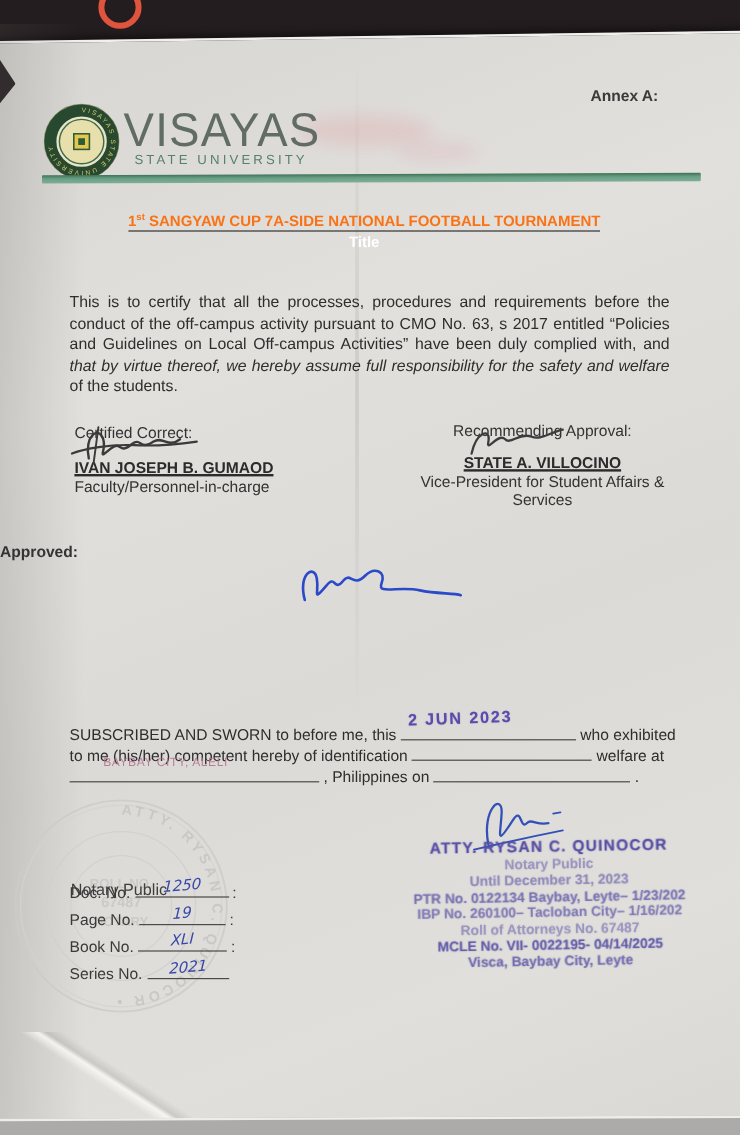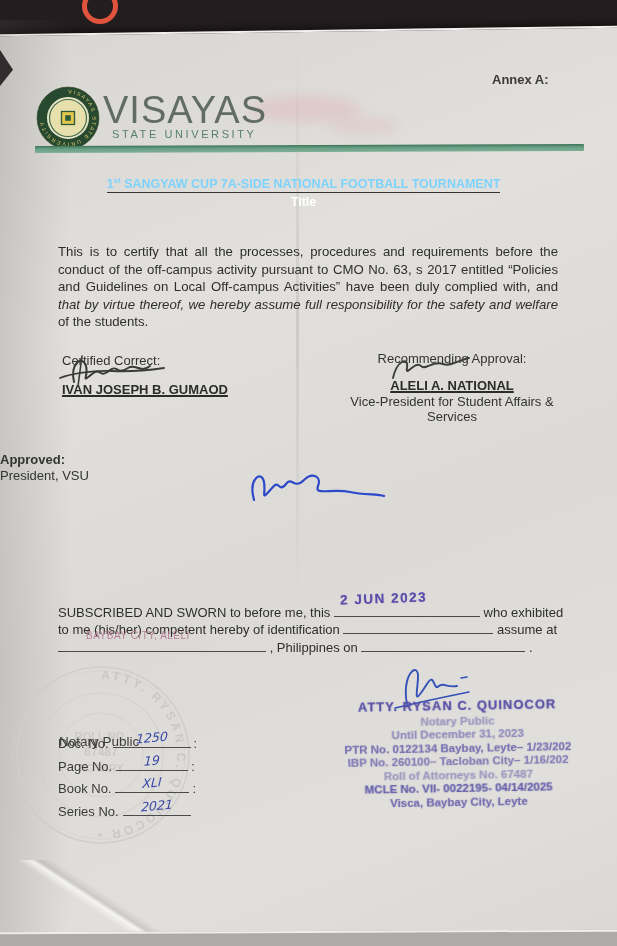--- a/index.html
+++ b/index.html
@@ -41,21 +41,21 @@
   .wordmark{position:absolute;left:103px;top:88px;font-size:38px;font-weight:500;color:#616c64;
     letter-spacing:1px;transform:scaleY(1.04);}
   .wordmark-sub{position:absolute;left:112px;top:128px;font-size:11px;color:#56806a;
     letter-spacing:2.6px;font-weight:500;}
   .green-bar{position:absolute;left:35px;top:145px;width:549px;height:7px;
     background:linear-gradient(180deg,#3e7257 0%,#69a085 45%,#7fae95 100%);
     transform:rotate(-0.2deg);border-radius:1px;}
 
   
   .doc-title{position:absolute;left:0;right:10px;top:176px;text-align:center;
-    font-size:12.5px;font-weight:bold;color:#7dd3fc;}
+    font-size:12.5px;font-weight:bold;color:#f97316;}
   .doc-title .tline{display:inline-block;border-bottom:1.6px solid #333;padding-bottom:1px;}
   .doc-title sup{font-size:8px;}
   .doc-caption{position:absolute;left:0;right:10px;top:195px;text-align:center;
     font-size:12.5px;font-weight:bold;color:#ffffff;}
 
   
   .body-par{position:absolute;left:58px;top:243px;width:500px;font-size:13.2px;
     line-height:17.6px;text-align:justify;color:#2e2e2e;}
   .body-par .ital{font-style:italic;}
 
@@ -157,54 +157,54 @@
     </div>
     <div class="doc-caption">Title</div>
 
     <div class="body-par">
       <span>This is to certify that all the processes, procedures and requirements before the conduct of the off-campus activity pursuant to CMO No. 63, s 2017 entitled “Policies and Guidelines on Local Off-campus Activities” have been duly complied with, and </span><span class="ital">that by virtue thereof, we hereby assume full responsibility for the safety and welfare</span><span> of the students.</span>
     </div>
 
     <div class="sig-left">
       <div class="sig-label">Certified Correct:</div>
       <div class="sig-name">IVAN JOSEPH B. GUMAOD</div>
+      <div class="sig-title">Faculty/Personnel-in-charge</div>
     </div>
     <svg class="sig-svg sig-gumaod" width="135" height="48" viewBox="0 0 135 48">
       <path d="M8,34 C18,30 40,26 60,27 C80,28 98,26 112,24" fill="none" stroke="#3a3a3a" stroke-width="1.8" stroke-linecap="round"></path>
       <path d="M22,38 C18,20 30,10 34,22 C37,32 28,40 40,30 C50,22 46,36 58,26 C66,20 64,32 76,24 C84,19 88,30 98,22" fill="none" stroke="#3a3a3a" stroke-width="2" stroke-linecap="round"></path>
       <path d="M30,12 L26,42" fill="none" stroke="#3a3a3a" stroke-width="1.6" stroke-linecap="round"></path>
     </svg>
 
     <div class="sig-right">
       <div class="sig-label">Recommending Approval:</div>
-      <div class="sig-name">ALELI A. NATIONAL</div>
+      <div class="sig-name">STATE A. VILLOCINO</div>
       <div class="sig-title">Vice-President for Student Affairs &amp; Services</div>
     </div>
     <svg class="sig-svg sig-villocino" width="90" height="32" viewBox="0 0 90 32">
       <path d="M8,26 C12,8 24,4 22,16 C20,26 30,8 36,14 C40,19 48,8 58,12 C66,15 74,8 84,6" fill="none" stroke="#3c3c3c" stroke-width="1.9" stroke-linecap="round"></path>
     </svg>
 
     <div class="sig-center">
       <div class="sig-label">Approved:</div>
-      <div class="sig-title">President, VSU</div>
     </div>
     <svg class="sig-svg sig-tulin" width="150" height="44" viewBox="0 0 150 44">
       <path d="M16,34 C10,12 24,4 26,16 C28,28 22,36 34,22 C42,12 40,28 48,18 C54,10 56,24 66,14 C74,6 84,10 80,20 C76,30 94,22 112,26 C126,29 140,28 146,30" fill="none" stroke="#2b49c8" stroke-width="2.2" stroke-linecap="round"></path>
     </svg>
 
     <div class="sworn">
       <div class="ln">
         <span>SUBSCRIBED AND SWORN to before me, this</span>
         <span class="blank b1"><span class="date-stamp">2 JUN 2023</span></span>
         <span>who exhibited</span>
       </div>
       <div class="ln">
         <span>to me (his/her) competent hereby of identification</span>
         <span class="blank b2"></span>
-        <span>assume at</span>
+        <span>welfare at</span>
       </div>
       <div class="ln">
         <span class="blank b3"><span class="place-stamp">BAYBAY CITY, ALELI</span></span>
         <span>, Philippines on</span>
         <span class="blank b4"></span>
         <span>.</span>
       </div>
     </div>
 
     <svg class="embossed" width="190" height="190" viewBox="0 0 190 190">

